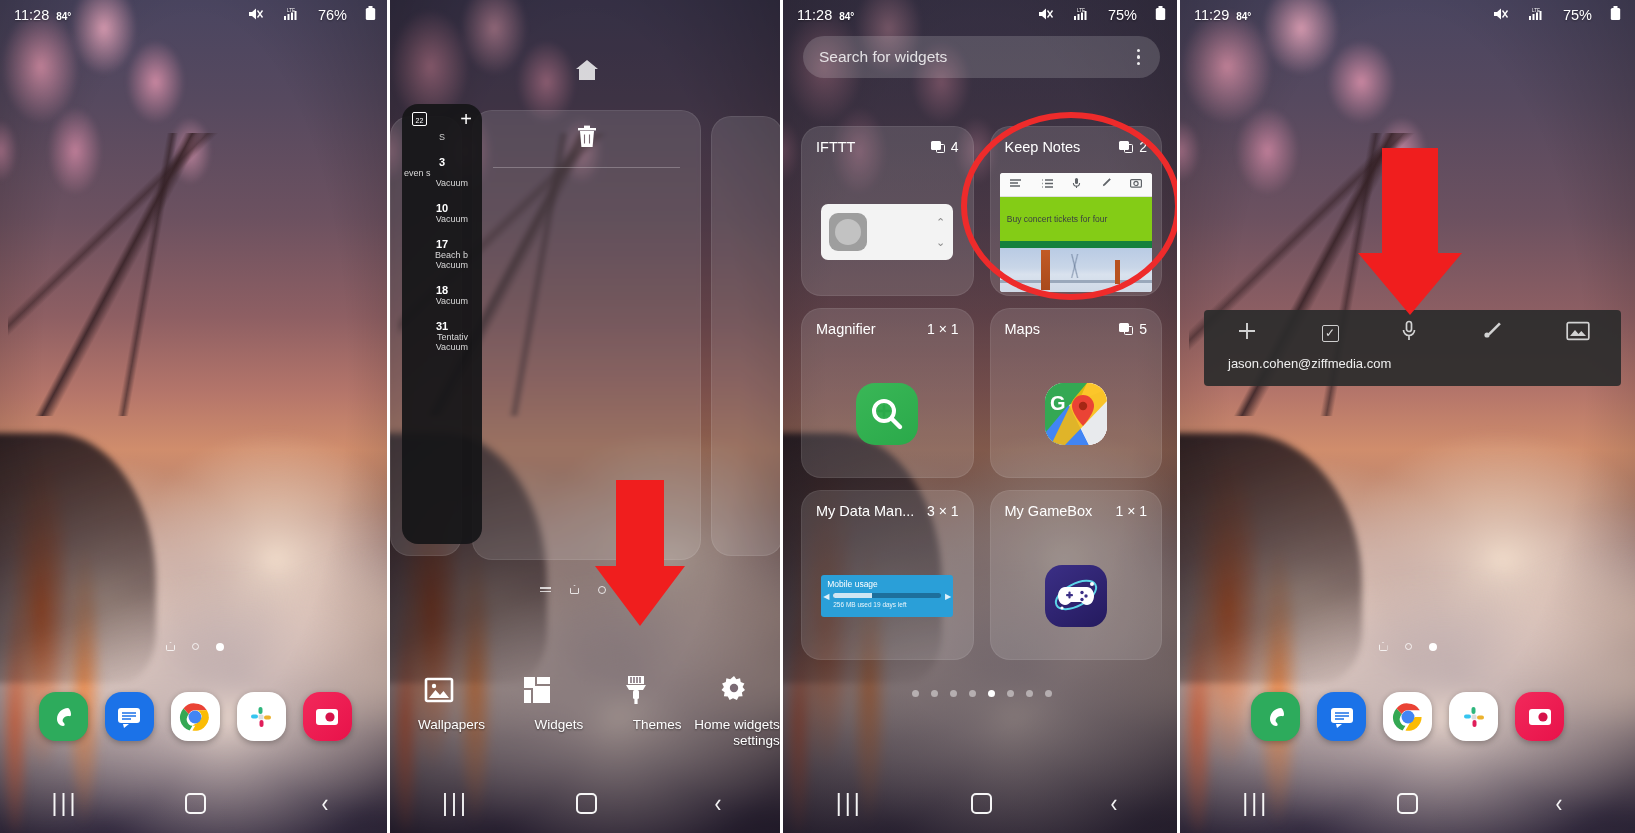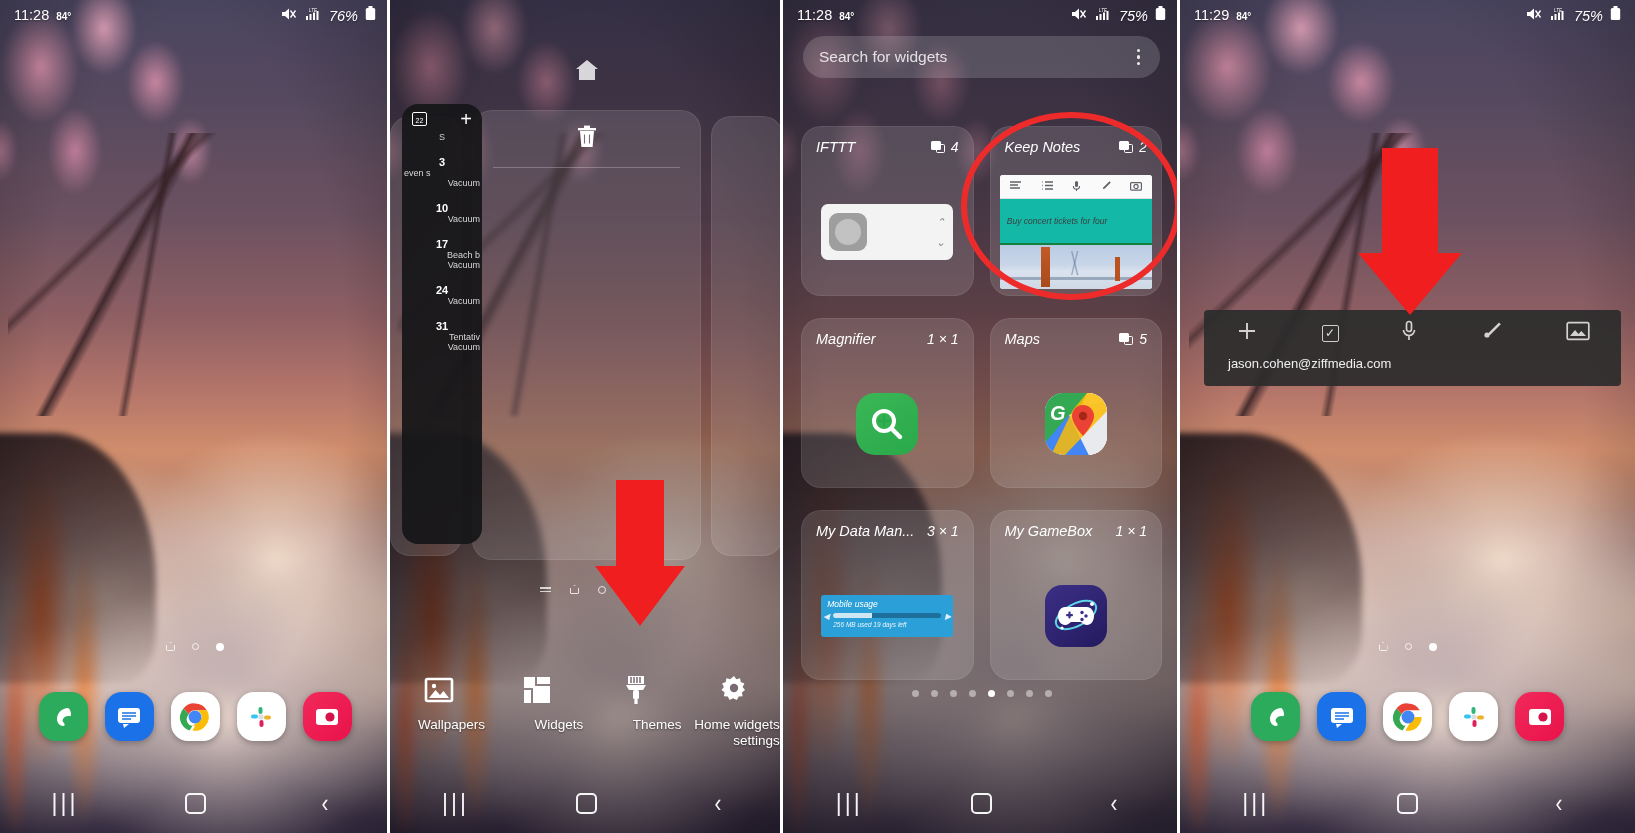--- a/index.html
+++ b/index.html
@@ -76,21 +76,21 @@
 
   
   .status {
     position: absolute; top: 0; left: 0; right: 0; height: 30px;
     display: flex; align-items: center; justify-content: space-between;
     padding: 0 14px; color: #fff; font-size: 14.5px; z-index: 40;
     text-shadow: 0 1px 2px rgba(0,0,0,.35);
   }
   .status .left { display: flex; align-items: baseline; gap: 7px; }
   .status .temp { font-size: 10px; font-weight: bold; }
-  .status .right { display: flex; align-items: flex-end; gap: 7px; font-size: 14.5px; font-style: italic; }
+  .status .right { display: flex; align-items: center; gap: 18px; font-size: 14.5px; }
   .ic { display: inline-block; }
 
   
   .pageDots { position: absolute; left: 0; right: 0; display: flex; justify-content: center; gap: 17px; align-items: center; z-index: 30; }
   .pageDots.home { top: 642px; }
   .dot { width: 7px; height: 7px; border-radius: 50%; background: rgba(255,255,255,.55); }
   .dot.ring { background: none; border: 1.6px solid rgba(255,255,255,.8); }
   .dot.house { background: none; width: 9px; height: 9px; position: relative; }
   .dot.house::before {
     content: ""; position: absolute; inset: 0;
@@ -133,21 +133,21 @@
     position: absolute; left: 12px; top: 104px; width: 80px; height: 440px;
     background: rgba(22,22,24,.93); border-radius: 16px; z-index: 14;
     color: #fff; font-size: 10px; overflow: hidden;
   }
   .calWidget .calhead { display: flex; align-items: center; justify-content: space-between; padding: 8px 10px 4px; }
   .calWidget .calIco { width: 15px; height: 14px; border: 1.6px solid #fff; border-radius: 2px; font-size: 7px; display:flex; align-items:flex-end; justify-content:center; line-height:1; padding-bottom:1px; }
   .calWidget .plus { font-size: 20px; font-weight: 300; line-height: 14px; }
   .calWidget .dow { text-align: center; font-size: 9px; color: #cfcfcf; margin-top: 2px; }
   .calWidget .wk { margin-top: 14px; text-align: center; }
   .calWidget .wk .num { font-size: 11px; font-weight: bold; }
-  .calWidget .wk .ev { font-size: 9px; color: #d8d8d8; text-align: right; padding-right: 2px; white-space: nowrap; overflow: hidden; }
+  .calWidget .wk .ev { font-size: 9px; color: #d8d8d8; text-align: right; padding-right: 14px; white-space: nowrap; overflow: hidden; }
   .calWidget .wk .ev.pre { text-align: left; padding-left: 2px; }
 
   .editDots { position: absolute; top: 585px; left: 0; right: 0; display: flex; justify-content: center; gap: 19px; align-items: center; z-index: 22; }
   .editDots .dlines { width: 11px; height: 7px; position: relative; }
   .editDots .dlines::before, .editDots .dlines::after { content:""; position:absolute; left:0; right:0; height:1.5px; background: rgba(255,255,255,.75); }
   .editDots .dlines::before { top: 1px; } .editDots .dlines::after { bottom: 1px; }
   .editDots .dhouse { width: 9px; height: 9px; border: 1.6px solid rgba(255,255,255,.8); border-radius: 1px; clip-path: polygon(0% 38%,50% 0%,100% 38%,100% 100%,0% 100%); }
   .editDots .dring { width: 8px; height: 8px; border-radius: 50%; border: 1.6px solid rgba(255,255,255,.8); }
   .editDots .don { width: 8px; height: 8px; border-radius: 50%; background: #fff; }
 
@@ -164,37 +164,37 @@
     position: absolute; top: 36px; left: 20px; right: 20px; height: 42px;
     border-radius: 21px; background: rgba(255,255,255,.16);
     display: flex; align-items: center; justify-content: space-between;
     padding: 0 16px; z-index: 20;
   }
   .searchBar .ph { color: rgba(255,255,255,.82); font-size: 15.5px; }
   .kebab { display: flex; flex-direction: column; gap: 3px; padding: 4px; }
   .kebab i { width: 3.5px; height: 3.5px; border-radius: 50%; background: rgba(255,255,255,.9); display: block; }
 
   .wGrid { position: absolute; top: 126px; left: 18px; right: 18px; z-index: 14;
-    display: grid; grid-template-columns: 1fr 1fr; gap: 22px 16px; font-style: italic; }
+    display: grid; grid-template-columns: 1fr 1fr; gap: 12px 16px; }
   .wCard { height: 170px; border-radius: 20px; background: rgba(255,255,255,.13); border: 1px solid rgba(255,255,255,.07); padding: 12px 14px; position: relative; overflow: hidden; }
   .wCard .whead { display: flex; align-items: center; justify-content: space-between; color: #fff; font-size: 14.5px; }
   .wCard .wcount { display: flex; align-items: center; gap: 6px; font-size: 14px; }
   .stackIco { width: 14px; height: 12px; position: relative; }
   .stackIco::before { content:""; position:absolute; left:0; top:0; width:10px; height:9px; background:#fff; border-radius:1.5px; }
   .stackIco::after { content:""; position:absolute; right:0; bottom:0; width:7px; height:7px; border:1.8px solid #fff; border-radius:1.5px; background:transparent; }
   .wBody { position: absolute; left: 0; right: 0; top: 42px; bottom: 0; display: flex; align-items: center; justify-content: center; }
 
   .ifttt-w { width: 132px; height: 56px; background: #f3f3f3; border-radius: 7px; display: flex; align-items: center; justify-content: space-between; padding: 0 8px; }
   .ifttt-w .sq { width: 38px; height: 38px; background: #9e9e9e; border-radius: 9px; display:flex; align-items:center; justify-content:center; }
   .ifttt-w .sq i { width: 26px; height: 26px; border-radius: 50%; background: #c2c2c2; display:block; }
   .ifttt-w .chevs { display: flex; flex-direction: column; gap: 7px; color: #8a8a8a; font-size: 11px; }
 
   .keep-w { width: 152px; background: #f1f1f1; border-radius: 3px; overflow: hidden; }
   .keep-w .tools { display: flex; align-items: center; justify-content: space-around; height: 24px; background: #fafafa; color: #5f6368; font-size: 11px; border-bottom: 1px solid #e0e0e0; }
-  .keep-w .txt { font-size: 8.5px; color: #3c4043; padding: 17px 7px; background: #14b8a6; border-bottom: 2px solid #15803d; }
+  .keep-w .txt { font-size: 8.5px; color: #3c4043; padding: 17px 7px; background: #84cc16; border-bottom: 7px solid #15803d; }
   .keep-w .photo { height: 44px; background:
       linear-gradient(to bottom, #b9cbe4 0%, #c9d6e8 45%, #d9e2ee 60%, #cfd9e6 100%);
       position: relative; }
   .keep-w .photo .tower { position:absolute; left: 27%; top: 2px; width: 9px; height: 40px; background: linear-gradient(to bottom,#c25a25,#a94a1c); }
   .keep-w .photo .tower2 { position:absolute; left: 76%; top: 12px; width: 5px; height: 24px; background:#b8521f; }
   .keep-w .photo .deck { position:absolute; left:0; right:0; bottom: 9px; height: 3px; background:#9aa8bb; }
   .keep-w .photo .cable { position:absolute; left: 8%; top: 6px; width: 84%; height: 24px;
      background: linear-gradient(76deg, rgba(90,110,140,0) 48%, rgba(90,110,140,.55) 49%, rgba(90,110,140,0) 50%),
                  linear-gradient(104deg, rgba(90,110,140,0) 48%, rgba(90,110,140,.5) 49%, rgba(90,110,140,0) 50%); }
 
@@ -391,21 +391,21 @@
       <div class="wk">
         <div class="num">10</div>
         <div class="ev">Vacuum</div>
       </div>
       <div class="wk">
         <div class="num">17</div>
         <div class="ev">Beach b</div>
         <div class="ev">Vacuum</div>
       </div>
       <div class="wk">
-        <div class="num">24</div>
+        <div class="num">18</div>
         <div class="ev">Vacuum</div>
       </div>
       <div class="wk">
         <div class="num">31</div>
         <div class="ev">Tentativ</div>
         <div class="ev">Vacuum</div>
       </div>
     </div>
 
     <div class="editDots">

